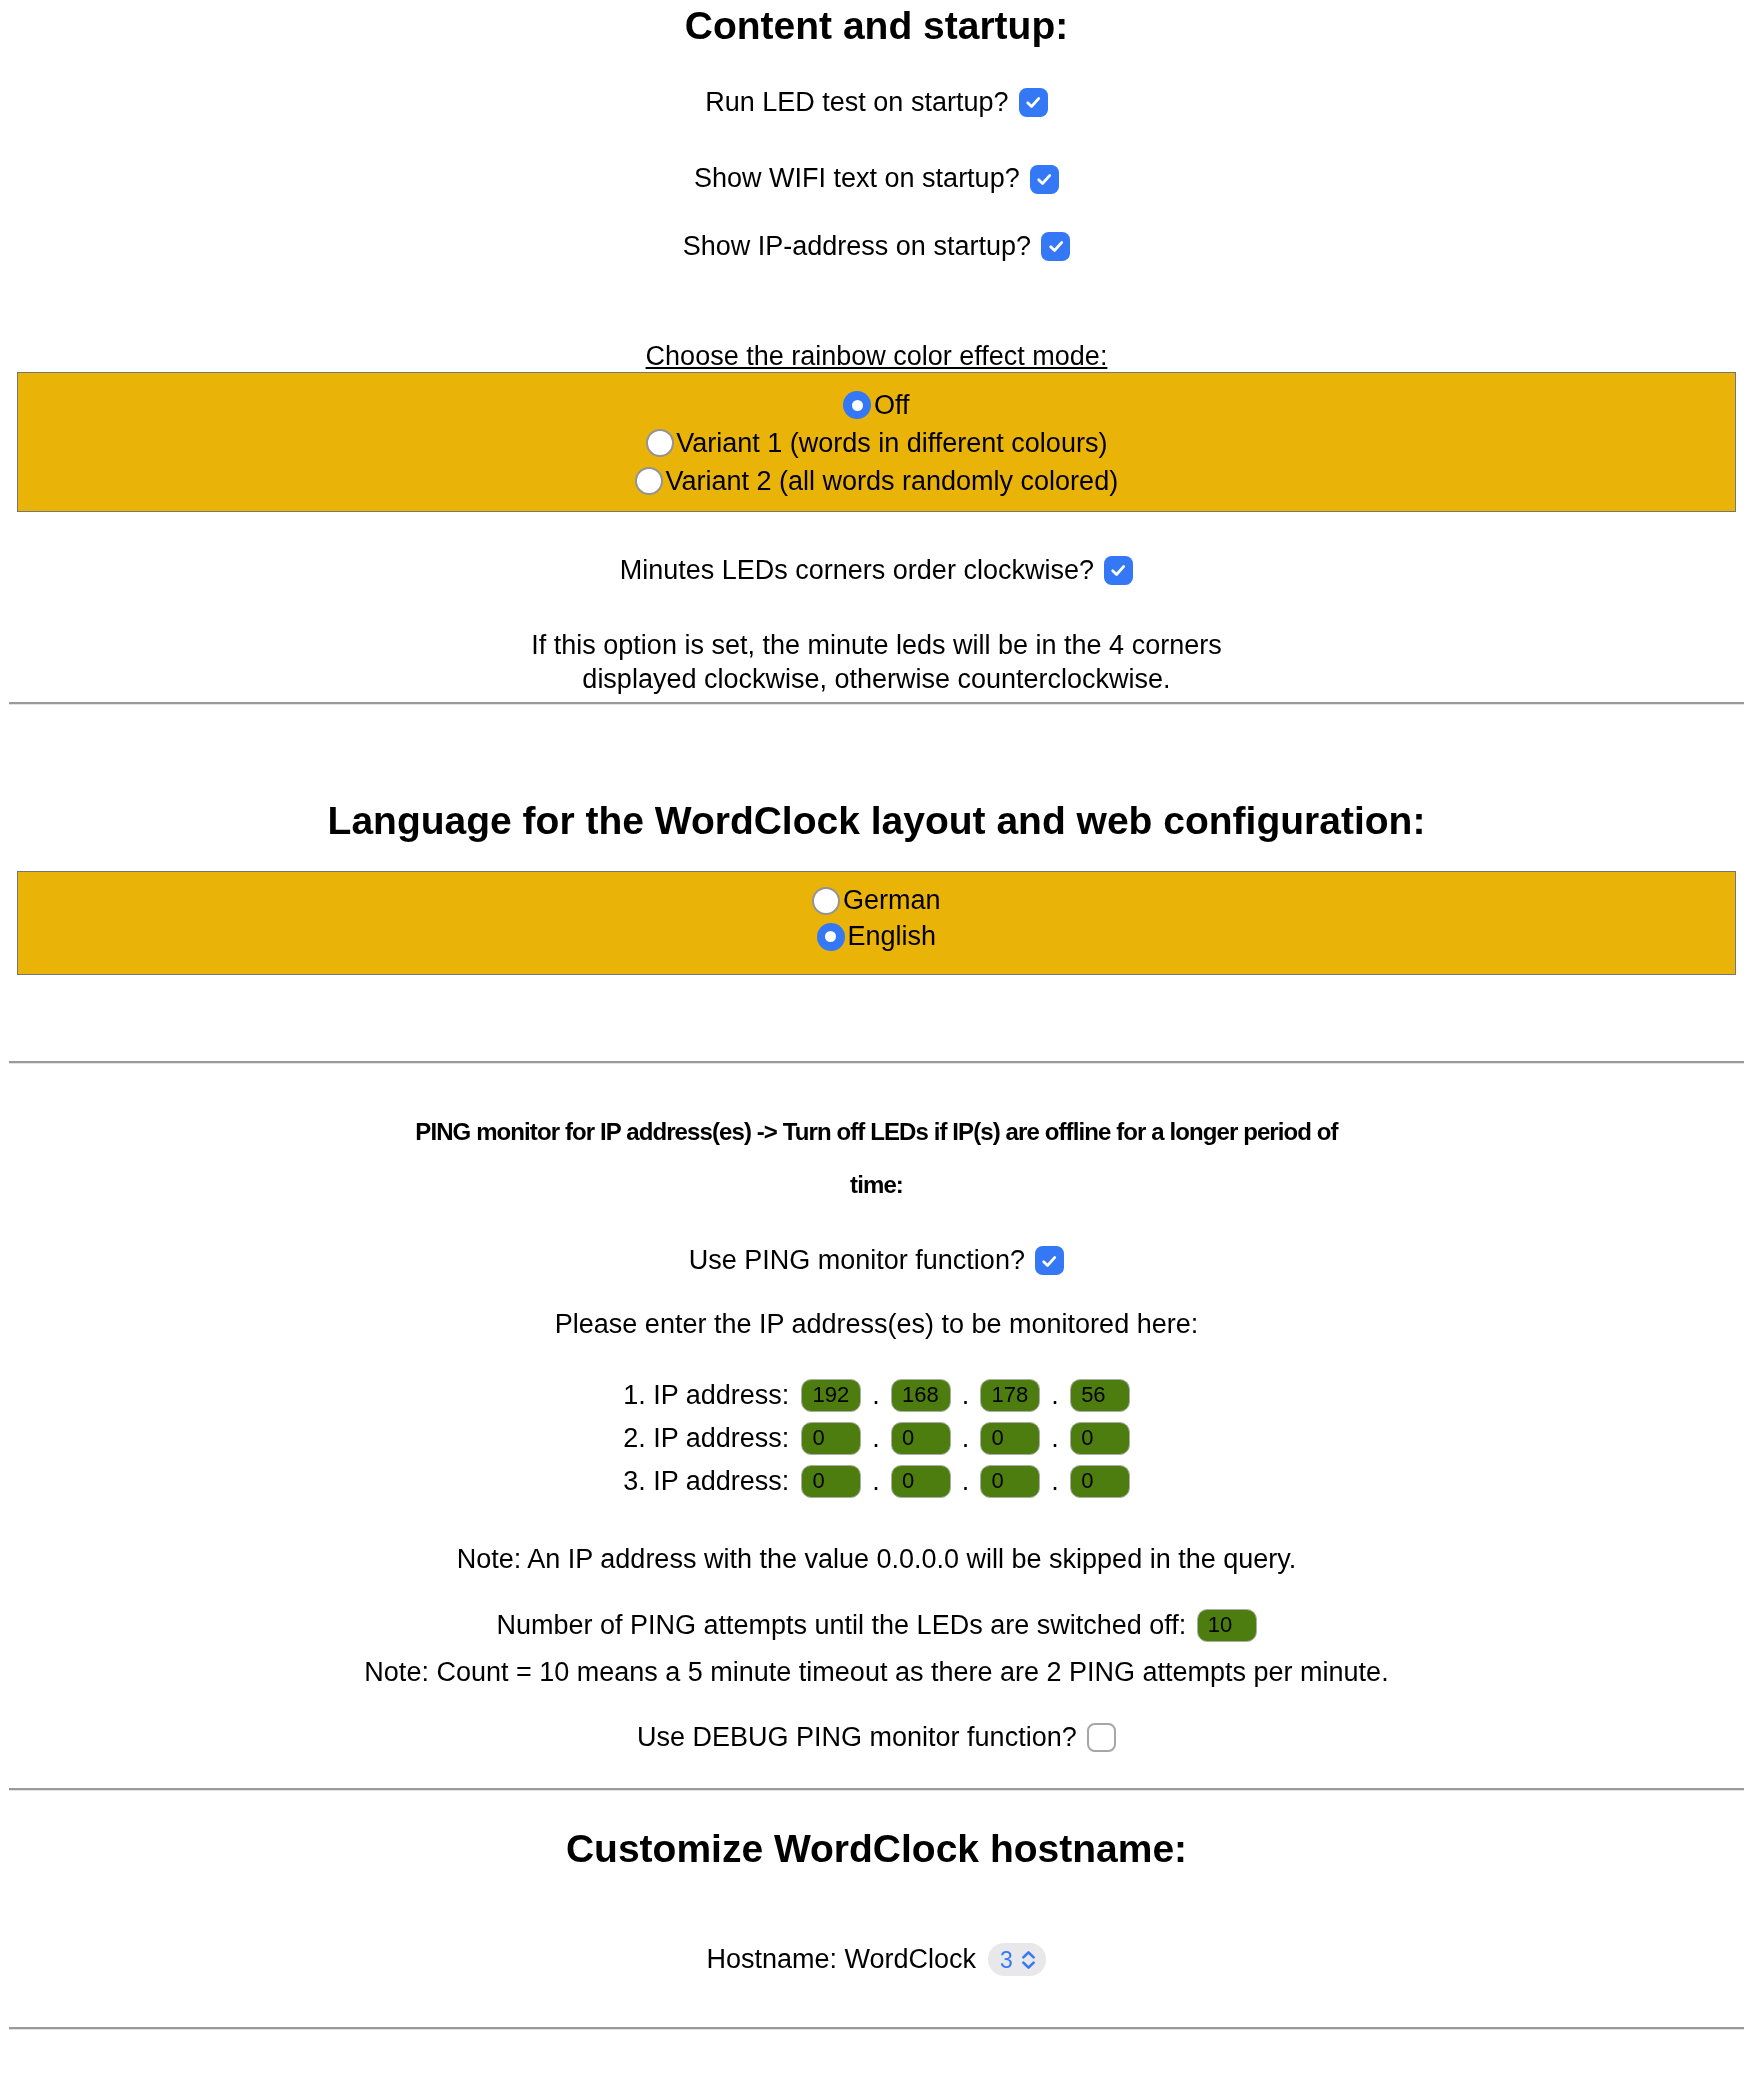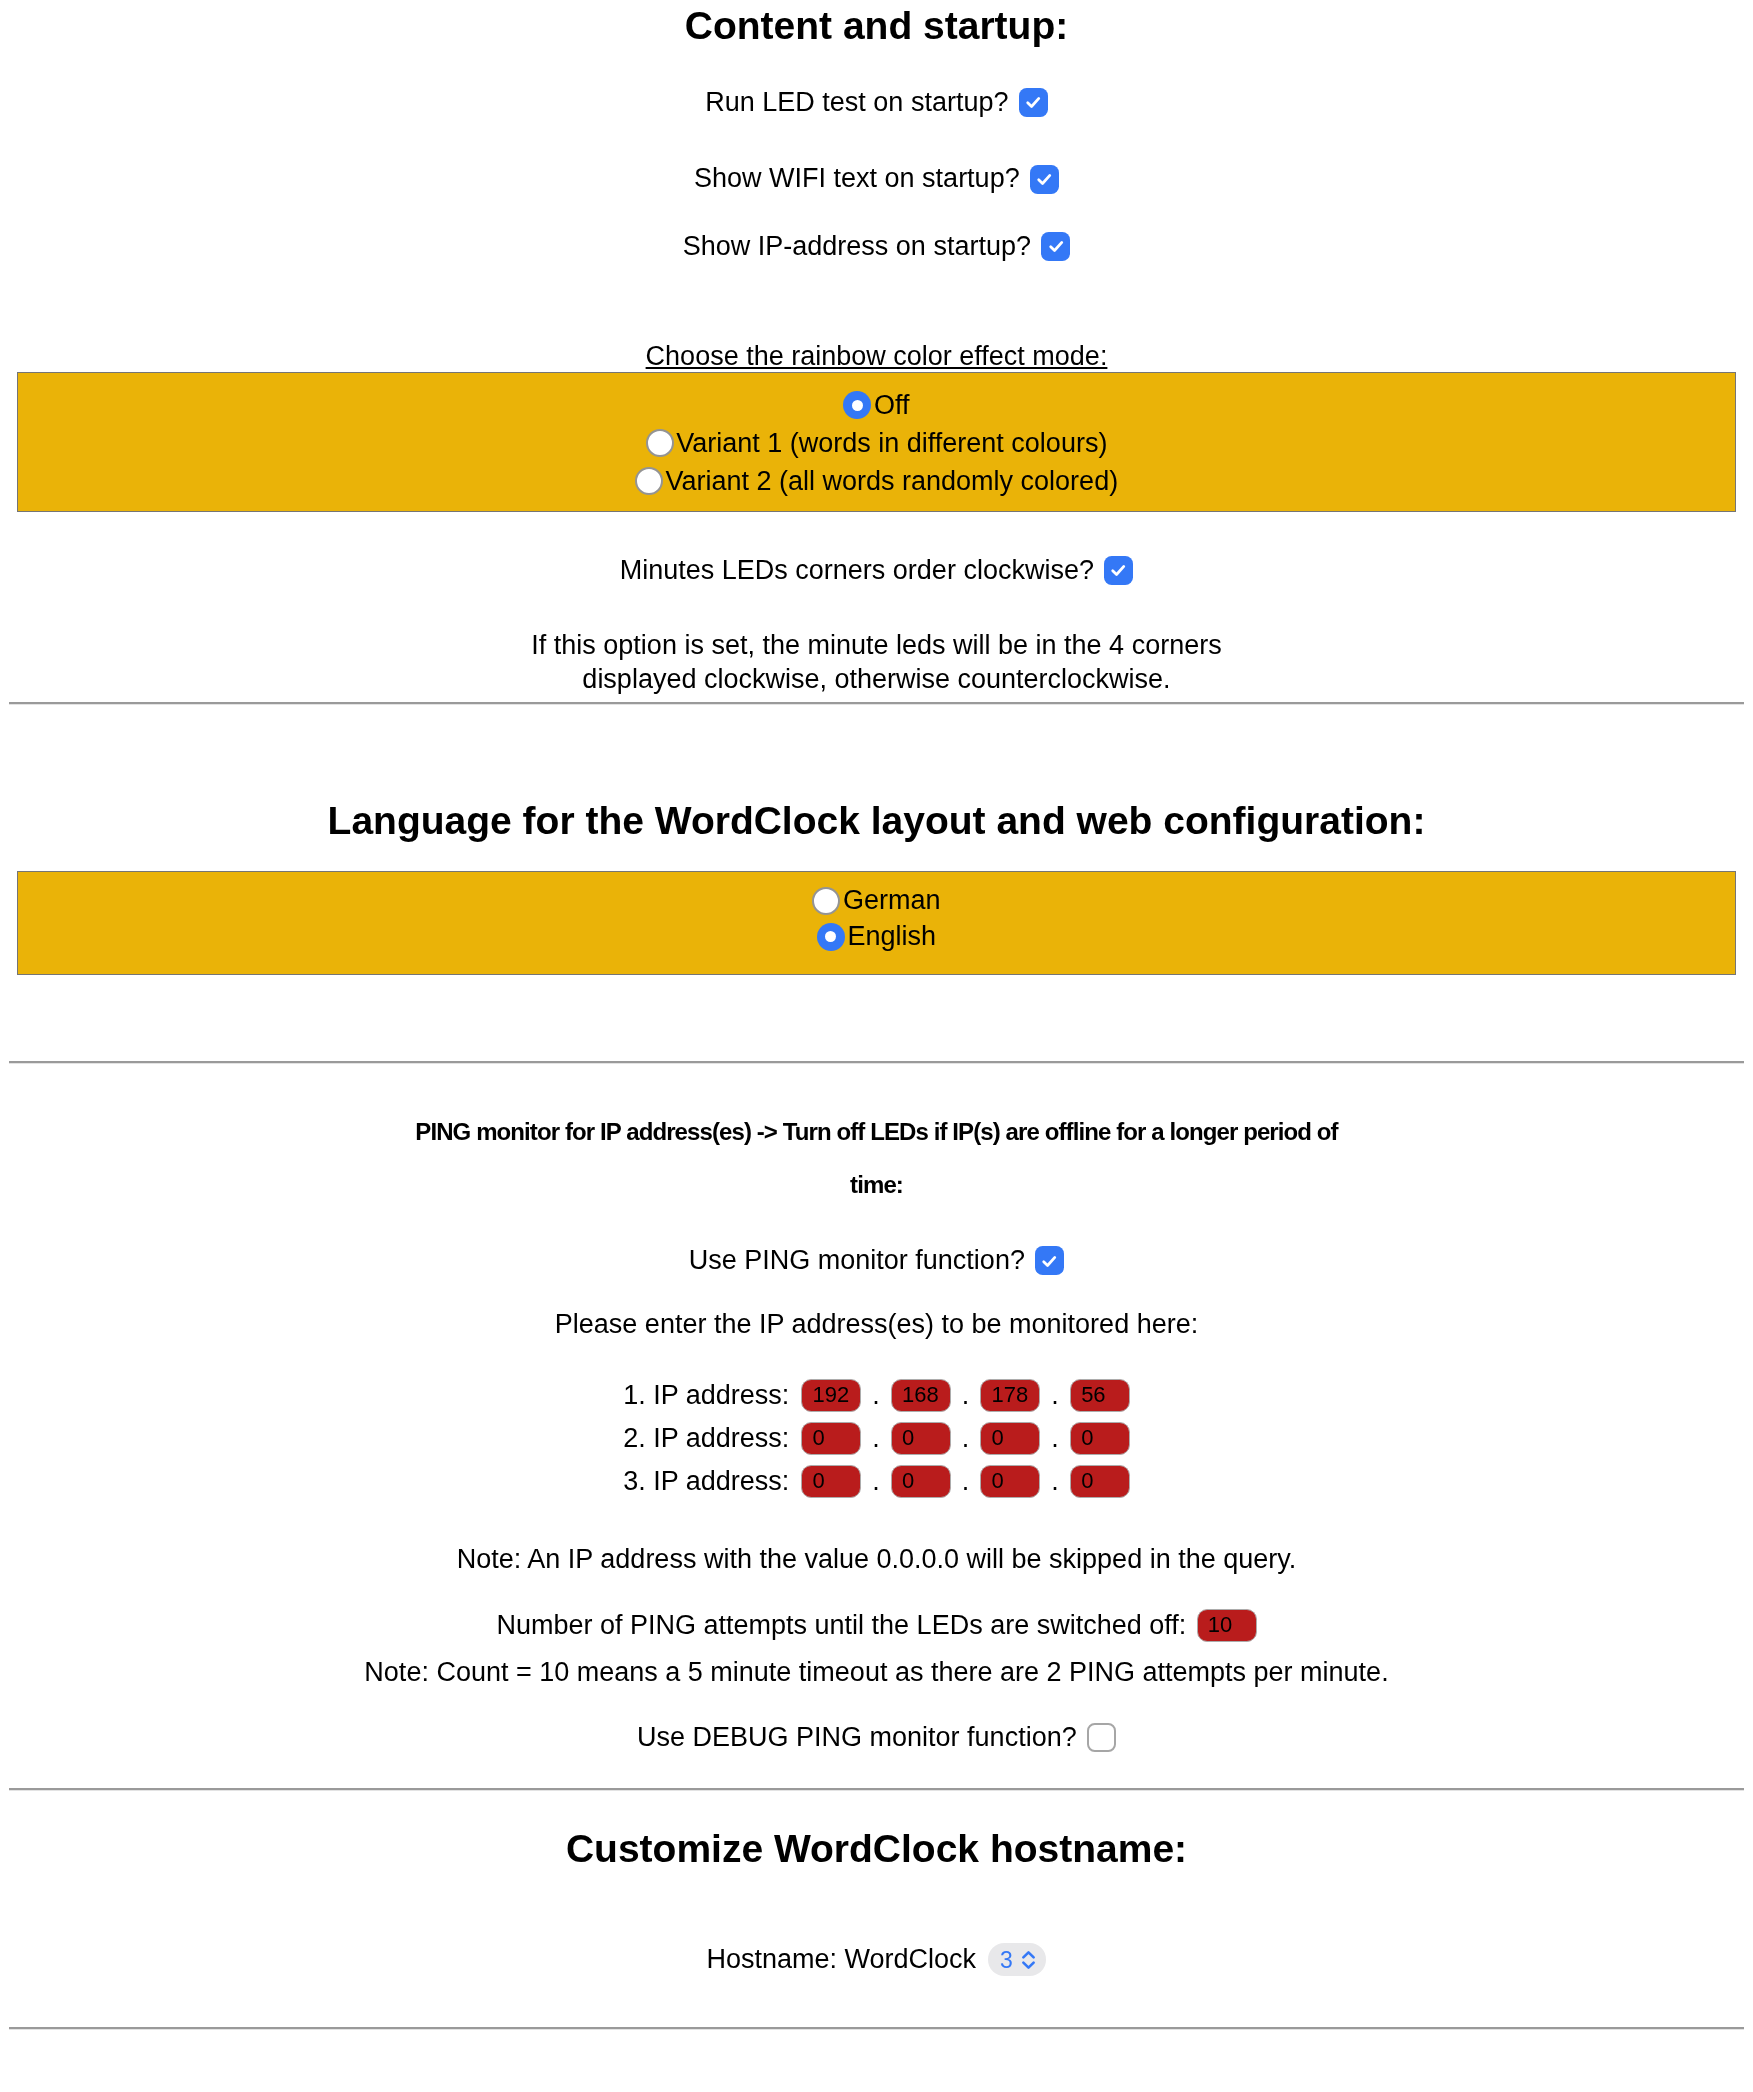--- a/index.html
+++ b/index.html
@@ -120,21 +120,21 @@
   
   .octet-input{
     width:60px;height:33px;
     box-sizing:border-box;
     border:1.7px solid #acacac;
     border-radius:10.3px;
     font-family:"Liberation Sans","DejaVu Sans",sans-serif;
     font-size:22px;
     padding:0 0 0 10.3px;
     color:#000;
-    background:#b91c1c;
+    background:#4d7c0f;
     outline:none;
   }
   .ip-table{margin-top:34px;}
   .ip-row{
     display:flex;
     justify-content:center;
     align-items:center;
     height:43px;
   }
   .ip-label{margin-right:12px;}

